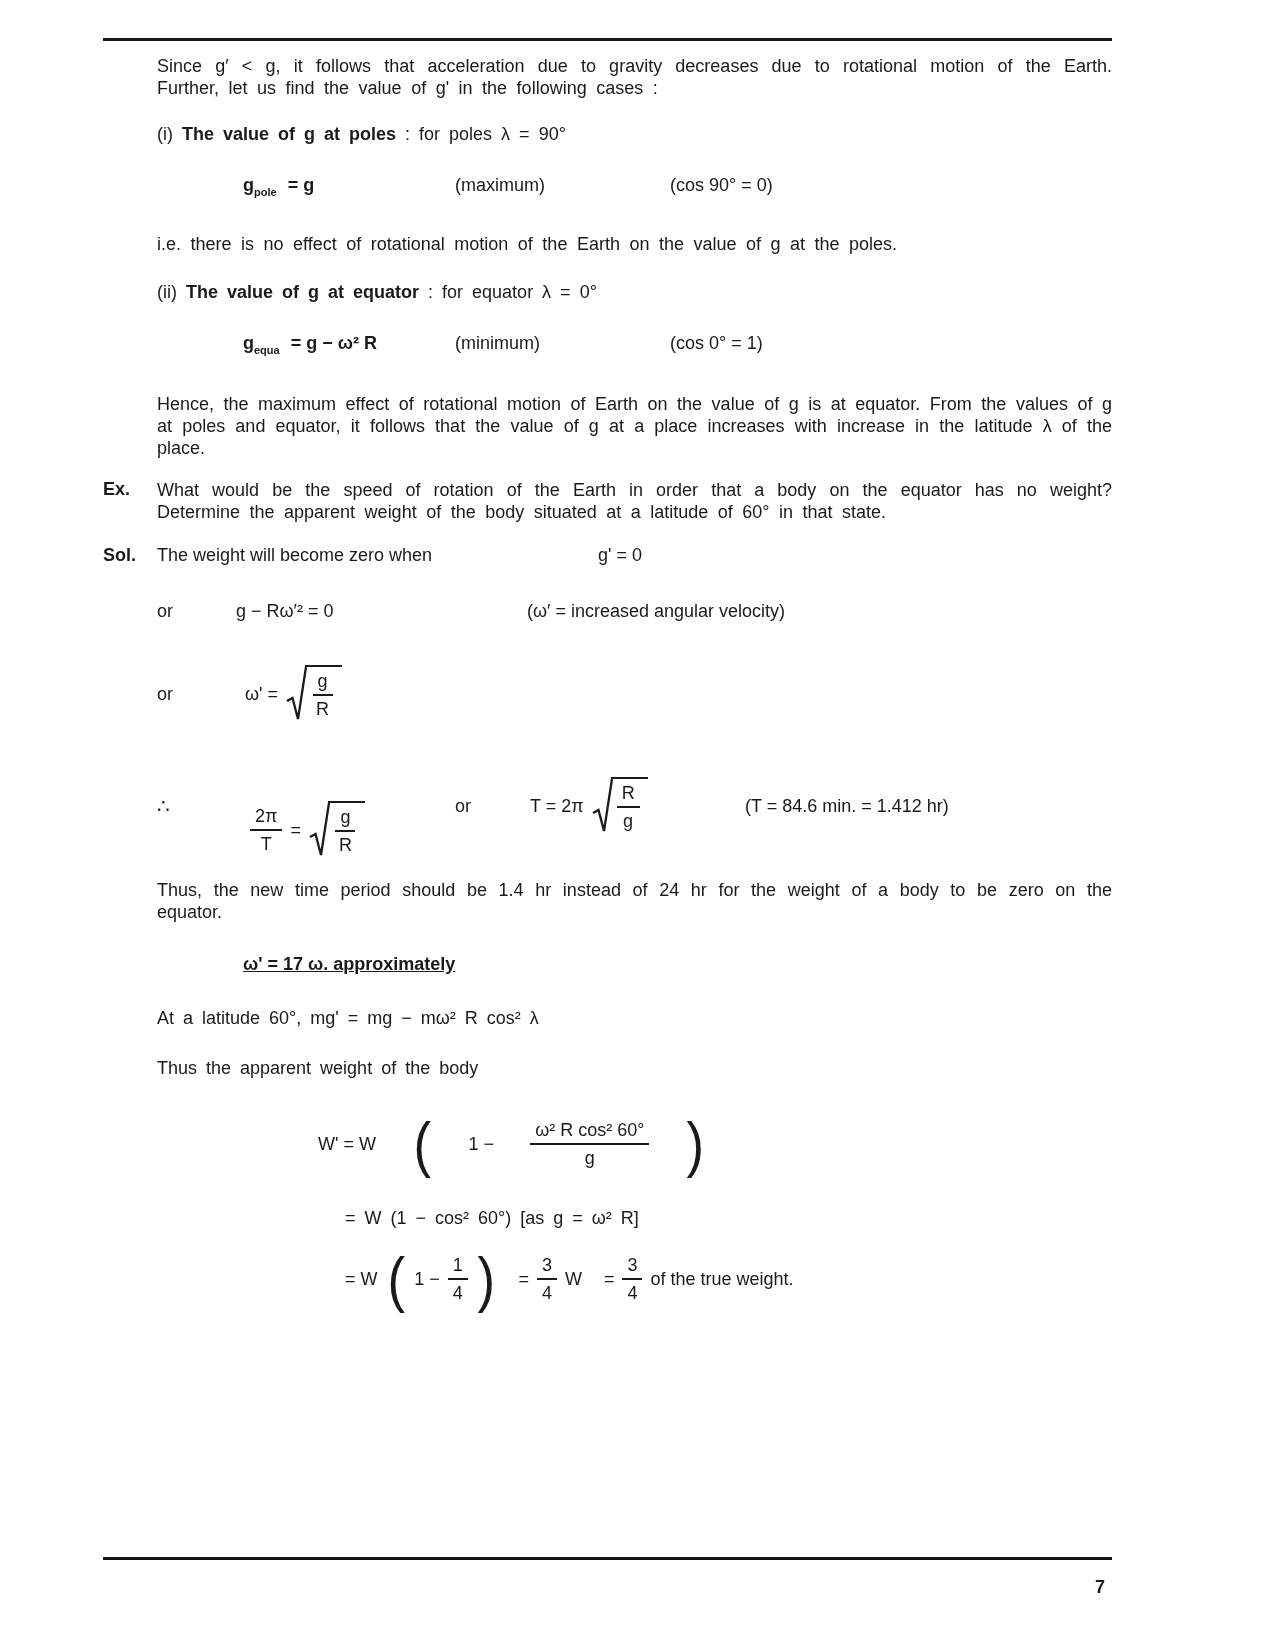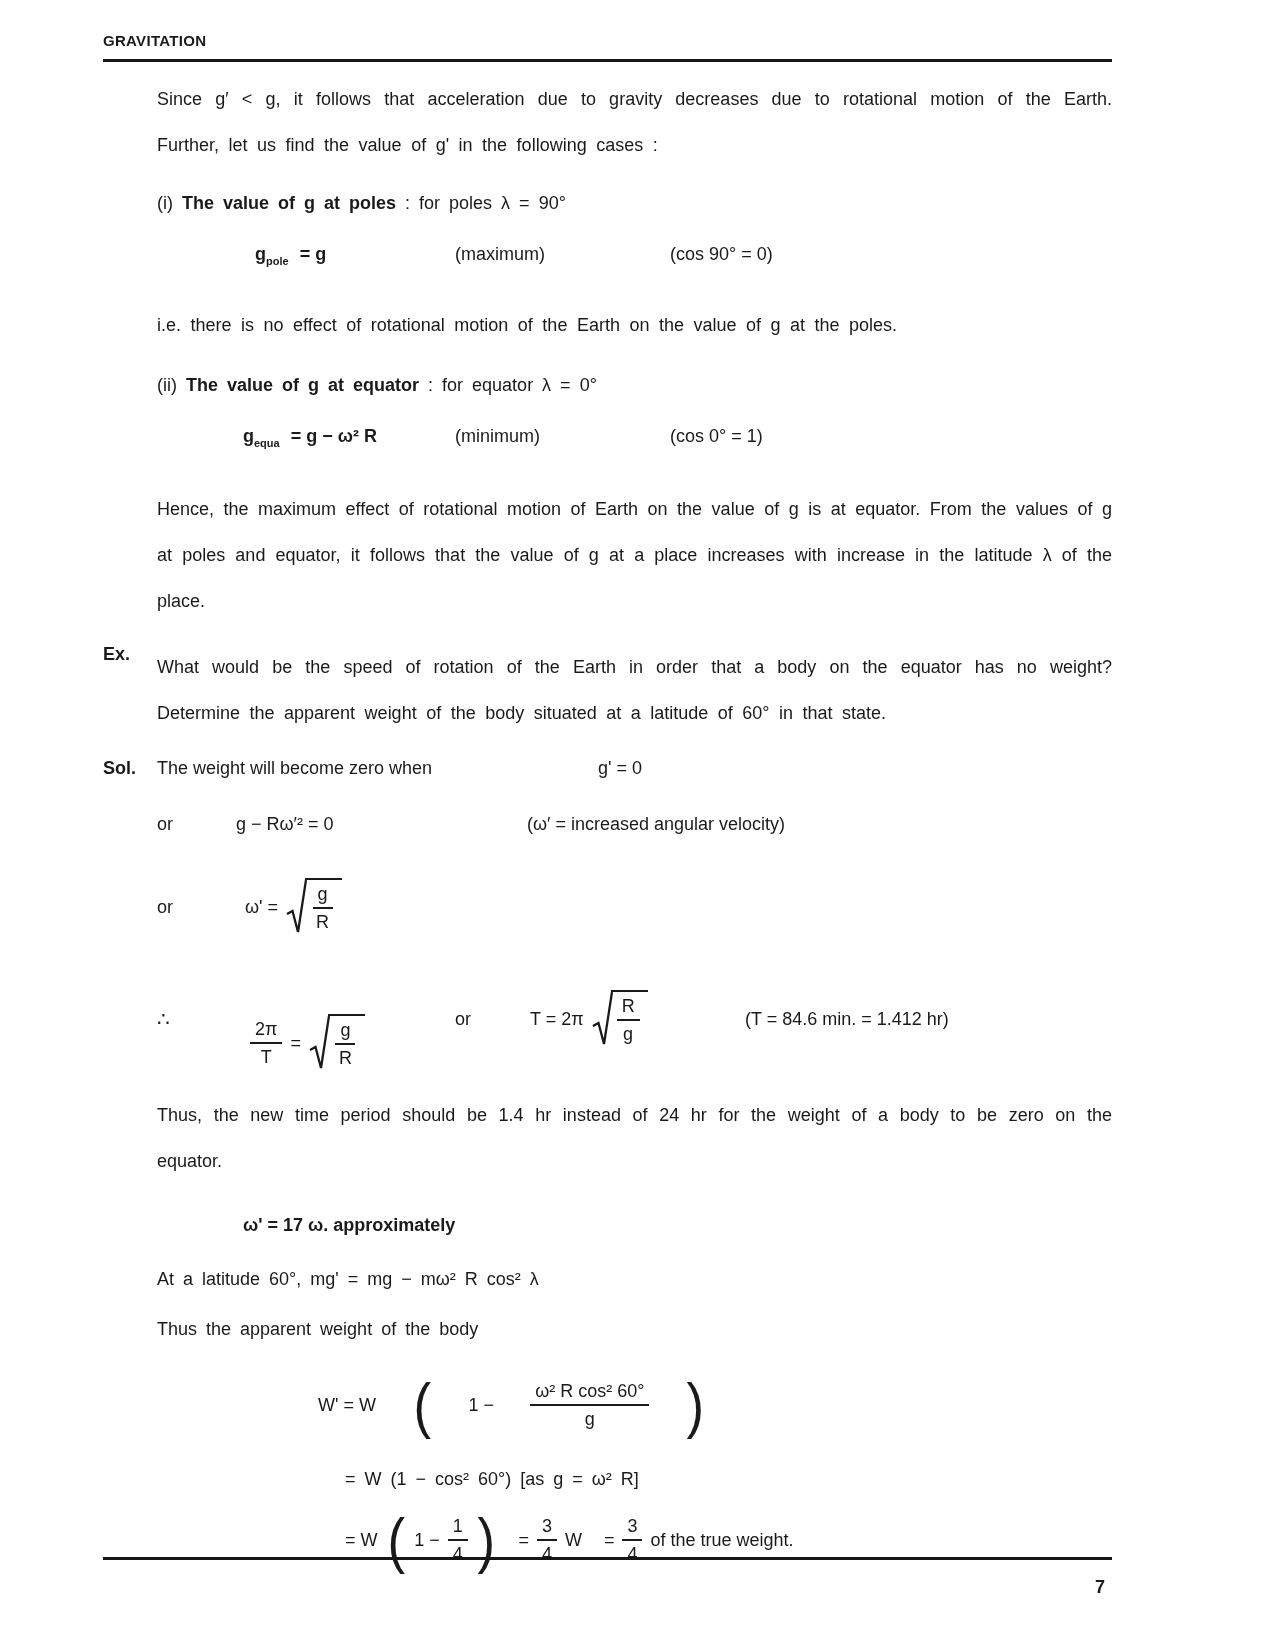--- a/index.html
+++ b/index.html
@@ -4,21 +4,21 @@
 <style>
   html,body { margin:0; padding:0; background:#ffffff; }
   .page {
     position:relative; width:1275px; height:1650px; background:#fff;
     color:#1a1a1a; font-family:"Liberation Sans", sans-serif; font-size:18px;
     box-sizing:border-box; padding:30px 163px 0 103px; overflow:hidden;
   }
   .htitle { font-size:15px; font-weight:700; letter-spacing:.3px; }
   .hrule  { border-bottom:3px solid #161616; margin-top:8px; }
 
-  .para { margin:0; line-height:46px; text-align:justify; word-spacing:4.5px; }
+  .para { margin:0; line-height:22px; text-align:justify; word-spacing:4.5px; }
   .ind  { margin-left:54px; }
   .case { margin:0 0 0 54px; line-height:26px; word-spacing:4px; }
   .case b { font-weight:700; }
 
   .row  { position:relative; }
   .abs  { position:absolute; top:0; white-space:nowrap; }
   .absC { position:absolute; top:50%; transform:translateY(-50%); white-space:nowrap; }
 
   .eqb { font-weight:700; }
   sub  { font-size:11px; font-weight:700; }
@@ -42,35 +42,32 @@
   .boldline { font-weight:700; }
 
   .frule { position:absolute; left:103px; right:163px; bottom:90px; border-bottom:3px solid #161616; }
   .pnum  { position:absolute; right:170px; bottom:52px; font-weight:700; font-size:18px; }
 </style>
 </head>
 <body>
 
 <div class="page">
 
-  <div>
-    <span class="htitle">GRAVITATION</span>
-  </div>
   <div class="hrule"></div>
 
   <p class="para ind" style="margin-top:14px;">Since g′ &lt; g, it follows that acceleration due to gravity decreases due to rotational motion of the Earth. Further, let us find the value of g' in the following cases :</p>
 
   <p class="case" style="margin-top:22px;">
     <span>(i)</span>
     <b>The value of g at poles</b>
     <span>: for poles λ = 90°</span>
   </p>
 
   <div class="row" style="height:34px; margin-top:28px;">
-    <span class="abs eqb" style="left:152px;">
+    <span class="abs eqb" style="left:140px;">
       <span>g</span><sub>pole</sub>
       <span style="margin-left:6px;">= g</span>
     </span>
     <span class="abs" style="left:352px;">(maximum)</span>
     <span class="abs" style="left:567px;">(cos 90° = 0)</span>
   </div>
 
   <p class="para ind" style="margin-top:24px;">i.e. there is no effect of rotational motion of the Earth on the value of g at the poles.</p>
 
   <p class="case" style="margin-top:24px;">
@@ -162,21 +159,21 @@
           </span>
         </span>
       </span>
     </span>
 
     <span class="absC" style="left:642px;">(T = 84.6 min. = 1.412 hr)</span>
   </div>
 
   <p class="para ind" style="margin-top:34px;">Thus, the new time period should be 1.4 hr instead of 24 hr for the weight of a body to be zero on the equator.</p>
 
-  <div class="boldline" style="margin-left:140px; margin-top:24px; line-height:34px;">ω' = 17 ω. approximately</div>
+  <div class="boldline" style="margin-left:140px; margin-top:24px; line-height:34px;text-decoration:underline;">ω' = 17 ω. approximately</div>
 
   <div class="ind" style="margin-top:20px; line-height:34px; word-spacing:4px;">At a latitude 60°, mg' = mg − mω² R cos² λ</div>
 
   <div class="ind" style="margin-top:16px; line-height:34px; word-spacing:4px;">Thus the apparent weight of the body</div>
 
   <div class="row" style="height:74px; margin-top:22px;">
     <span class="absC math" style="left:215px;gap:36px;">
       <span>W' = W</span>
       <span class="bigp">(</span>
       <span>1 −</span>

